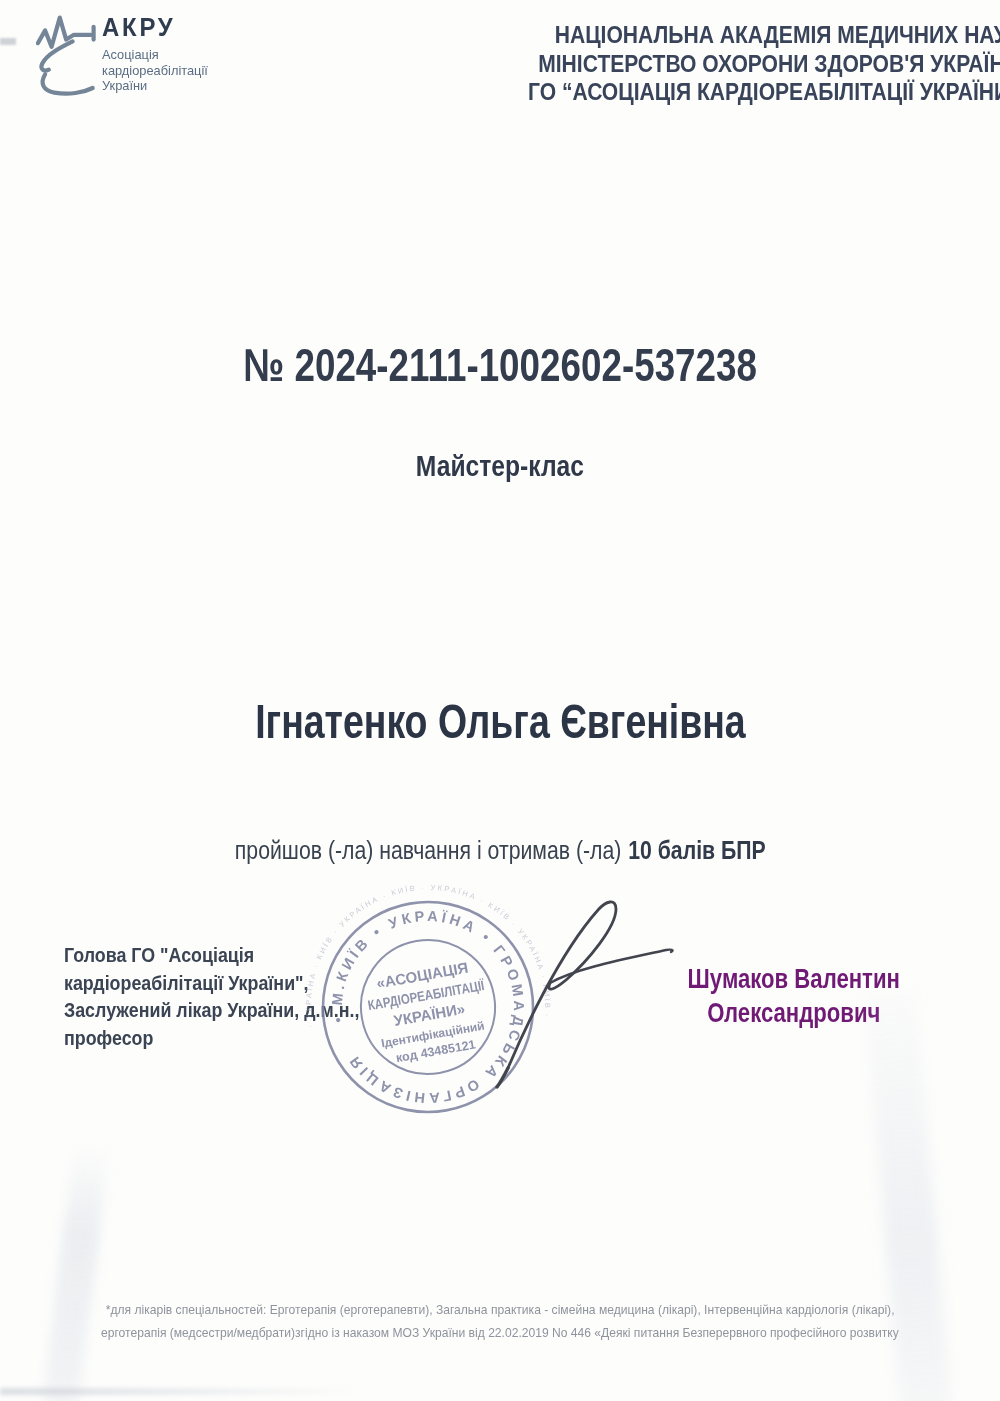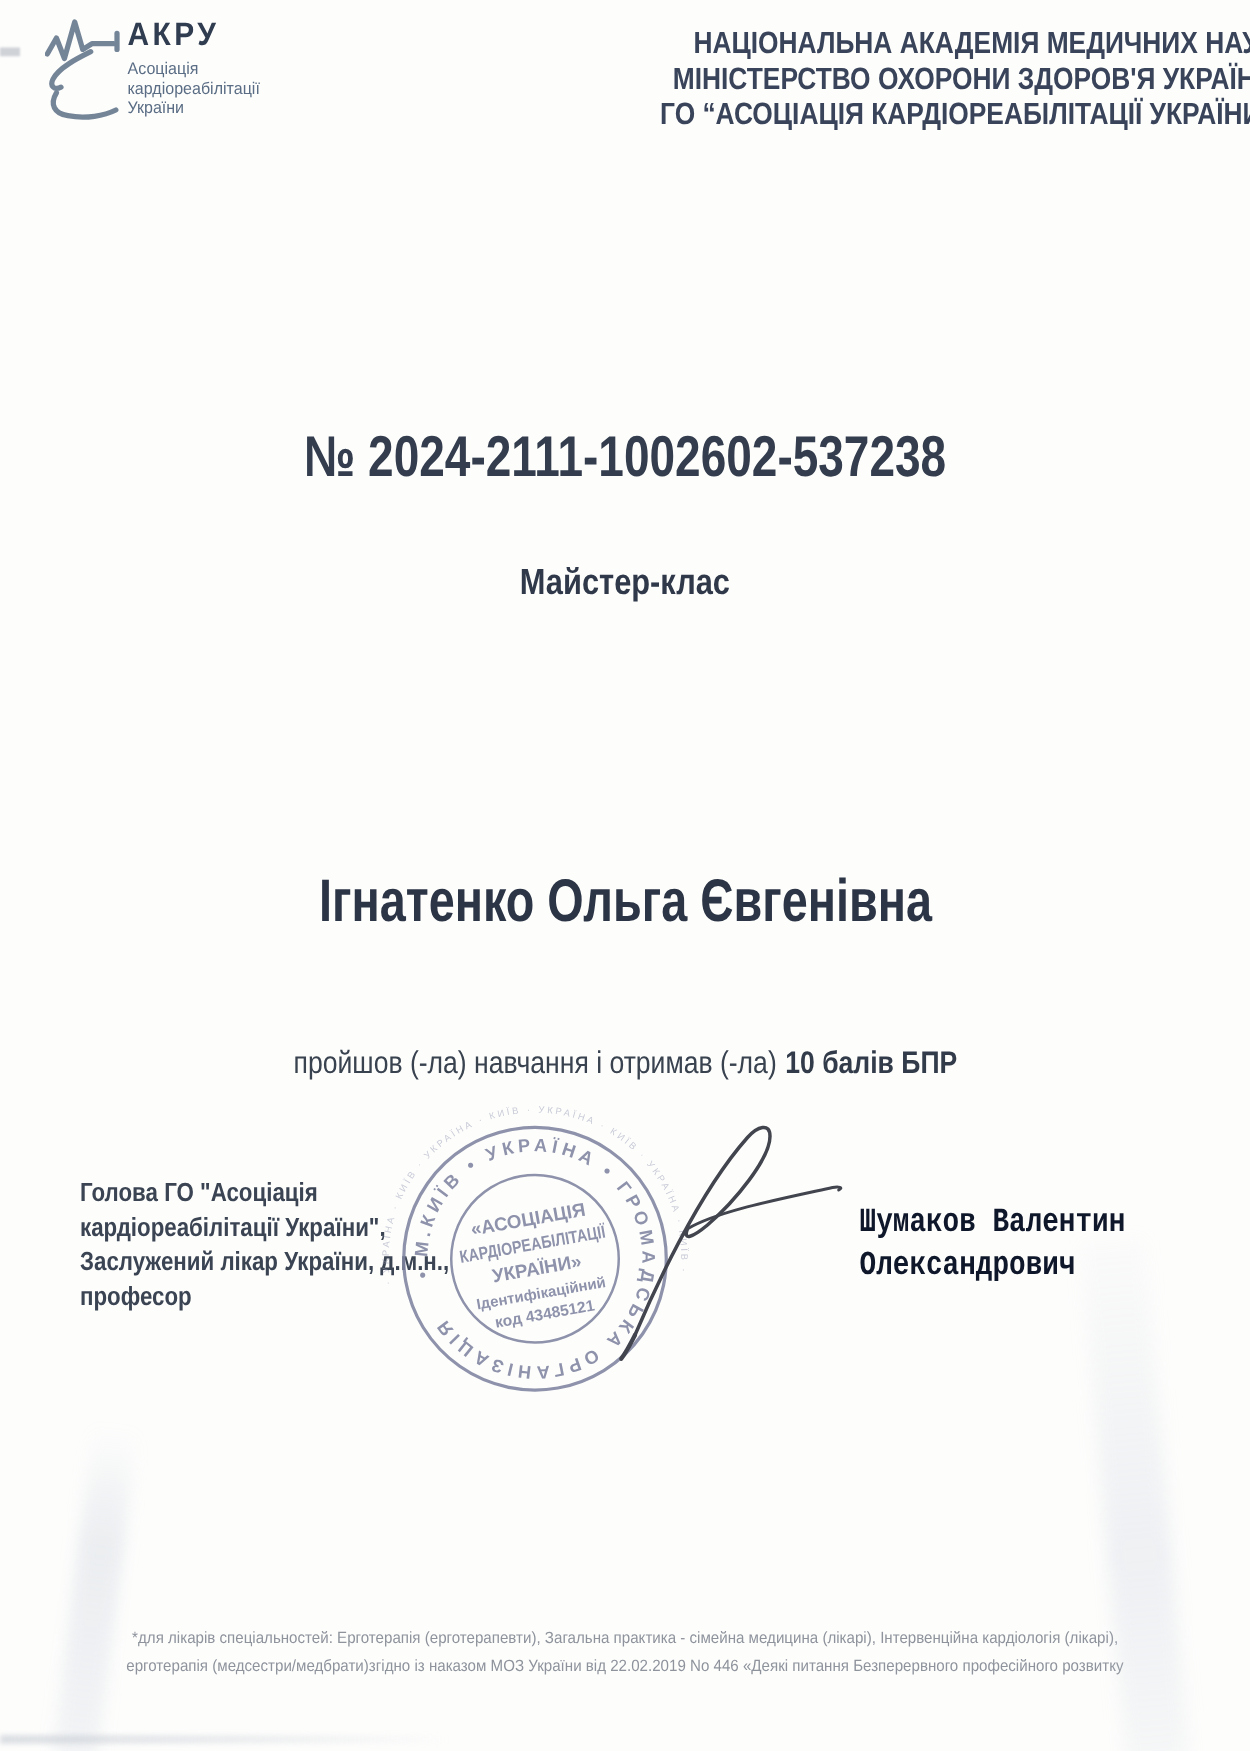--- a/index.html
+++ b/index.html
@@ -27,21 +27,21 @@
   .course span{font-size:29px;font-weight:bold;color:#2f3949;transform:scaleX(0.85);}
   .date span{font-size:31px;font-weight:bold;color:#2f3949;transform:scaleX(0.85);}
   .name span{font-size:48px;font-weight:bold;color:#2c3545;transform:scaleX(0.78);}
   .statement span.wrap{transform:scaleX(0.85);color:#39424f;font-size:25px;}
   .statement .bold{font-weight:bold;margin-left:8px;color:#323b49;}
   
   .sig-left{position:absolute;left:64px;top:941px;color:#3b4453;}
   .sig-left div{font-size:21px;font-weight:bold;line-height:27.5px;white-space:nowrap;
     transform:scaleX(0.85);transform-origin:left top;}
   
-  .sig-right{position:absolute;right:100px;top:962px;text-align:left;color:#0f172a;font-family:Liberation Mono, monospace;}
+  .sig-right{position:absolute;right:100px;top:962px;text-align:center;color:#701a75;}
   .sig-right div{font-size:27px;font-weight:bold;line-height:34px;white-space:nowrap;
     transform:scaleX(0.82);transform-origin:right top;}
   
   .footnote{position:absolute;top:1299px;left:0;right:0;text-align:center;color:#8e939c;}
   .footnote div{font-size:13px;line-height:22.5px;white-space:nowrap;}
   .footnote div>span{display:inline-block;transform:scaleX(0.93);transform-origin:center top;}
   
   .stamp{position:absolute;left:297px;top:876px;width:262px;height:262px;
     transform:rotate(-10deg);opacity:0.88;}
   

